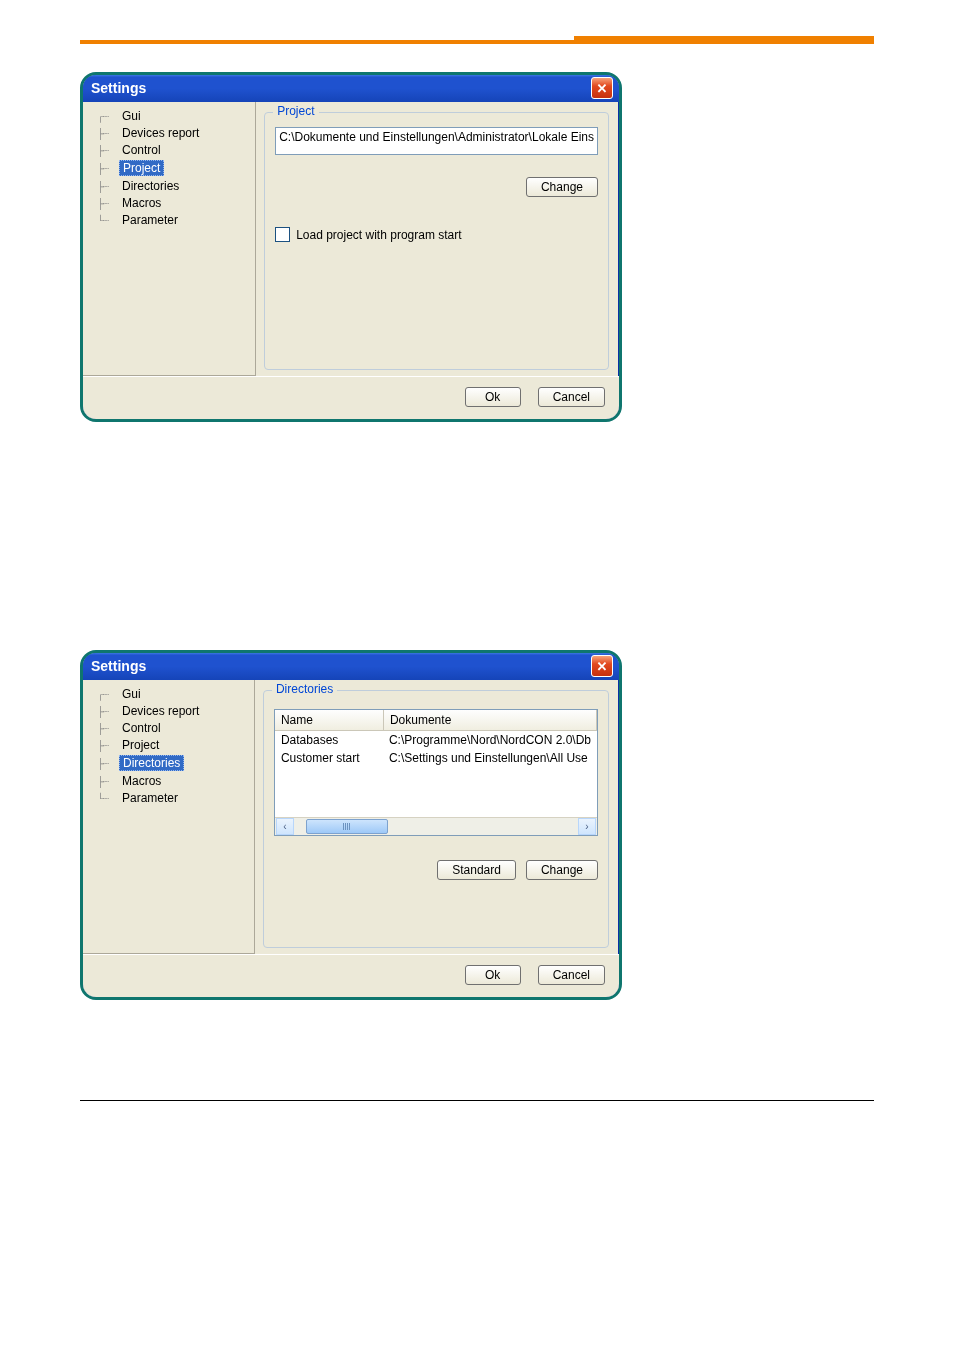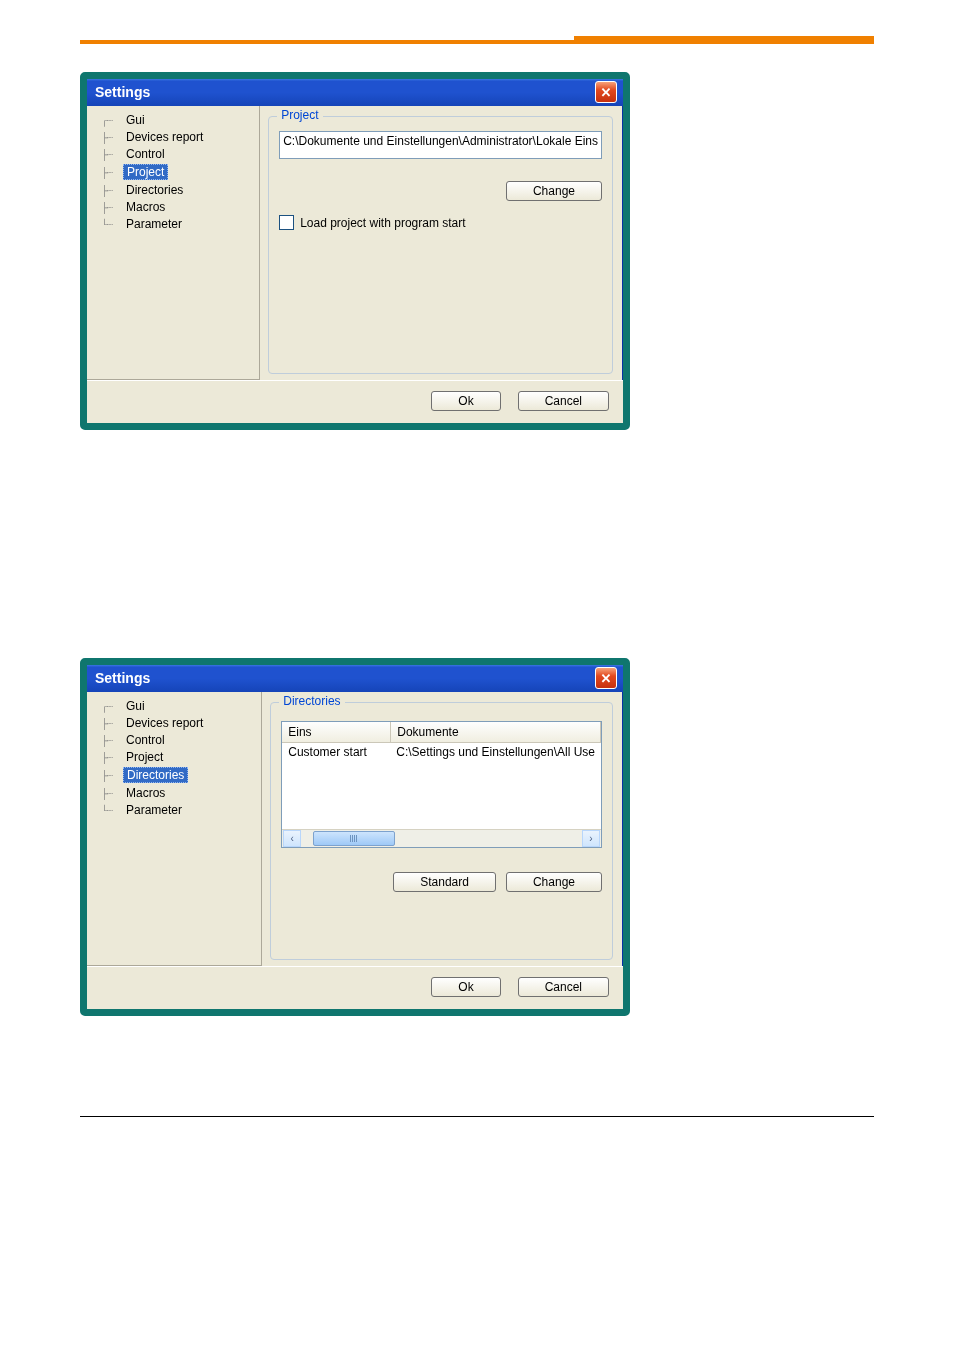--- a/index.html
+++ b/index.html
@@ -8,22 +8,22 @@
     font-family: Tahoma, Arial, sans-serif;
     font-size: 12px;
     color: #000;
     width: 954px;
   }
   .top-rule-accent { height:4px; background:#f08000; margin:40px 80px 0 80px; position:relative;}
   .top-rule-accent::after { content:""; position:absolute; right:0; top:-4px; width:300px; height:4px; background:#f08000;}
   .page { padding: 0 80px 40px 80px; }
   .dialog {
     width: 536px;
-    border: 7px solid #0f766e;
-    border-radius: 5px;
+    border: 3px solid #0f766e;
+    border-radius: 16px;
     background: #ece9d8;
     box-shadow: 0 0 0 1px #0831a5 inset;
     margin-top: 28px;
     position: relative;
     overflow:hidden;
   }
   .titlebar {
     background: linear-gradient(to bottom,#3b77e3 0%, #1f52cf 8%, #1f52cf 50%, #1544b8 100%);
     color:#fff;
     font-weight:bold;
@@ -70,25 +70,25 @@
     position:absolute; top:-9px; left:8px; background:#ece9d8;
     color:#0046d5; padding:0 4px; font-size:12px;
   }
   .textbox {
     width:100%; border:1px solid #7f9db9; background:#fff;
     padding:2px 3px; font:12px Tahoma,Arial,sans-serif; height:28px;
     box-sizing:border-box; overflow:hidden; white-space:nowrap;
   }
   .btn {
     border:1px solid #707070; background:linear-gradient(#fff,#ece9d8);
-    border-radius:3px; padding:2px 26px; font:12px Tahoma,Arial,sans-serif;
+    border-radius:3px; padding:2px 14px; font:12px Tahoma,Arial,sans-serif;
     min-width:56px; cursor:pointer; text-align:center;
   }
   .row-right { display:flex; justify-content:flex-end; gap:10px; }
-  .chk-row { display:flex; align-items:center; gap:6px; margin-top:14px;}
+  .chk-row { display:flex; align-items:center; gap:6px; margin-top:30px;}
   .chk { width:13px; height:13px; border:1px solid #1c5180; background:#fff;}
   .bottom-bar {
     border-top:1px solid #fff; padding:10px 14px 12px; display:flex;
     justify-content:flex-end; gap:17px; background:#ece9d8;
   }
 
   
   .list {
     border:1px solid #7f9db9; background:#fff; margin-top:4px;
     font-size:12px;
@@ -216,24 +216,28 @@
             <span class="tree-dots">└┈</span>
             <span class="tree-label">Parameter</span>
           </div>
       </div>
       <div class="content-pane">
         <div class="groupbox" style="min-height:230px;">
           <div class="groupbox-legend">Directories</div>
 
           <div class="list">
             <div class="list-head">
-              <div class="col-name">Eins</div>
+              <div class="col-name">Name</div>
               <div class="col-dir">Dokumente</div>
             </div>
             <div class="list-body">
+              <div class="list-row">
+                <div class="col-name">Databases</div>
+                <div class="col-dir">C:\Programme\Nord\NordCON 2.0\Db</div>
+              </div>
               <div class="list-row">
                 <div class="col-name">Customer start</div>
                 <div class="col-dir">C:\Settings und Einstellungen\All Use</div>
               </div>
             </div>
             <div class="hscroll">
               <div class="hs-btn">
                   <span>‹</span>
                 </div>
               <div class="hs-track">

